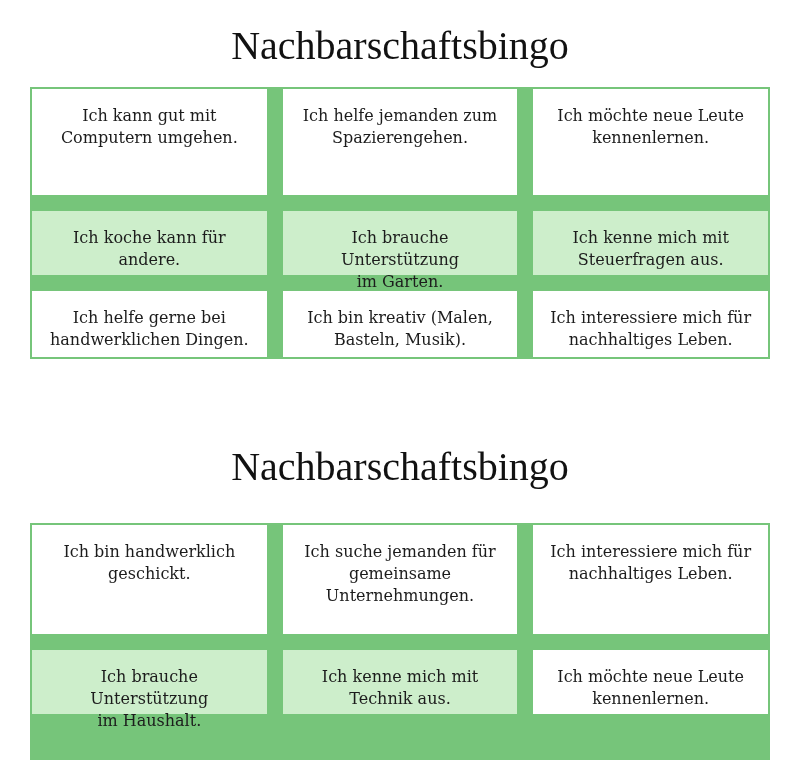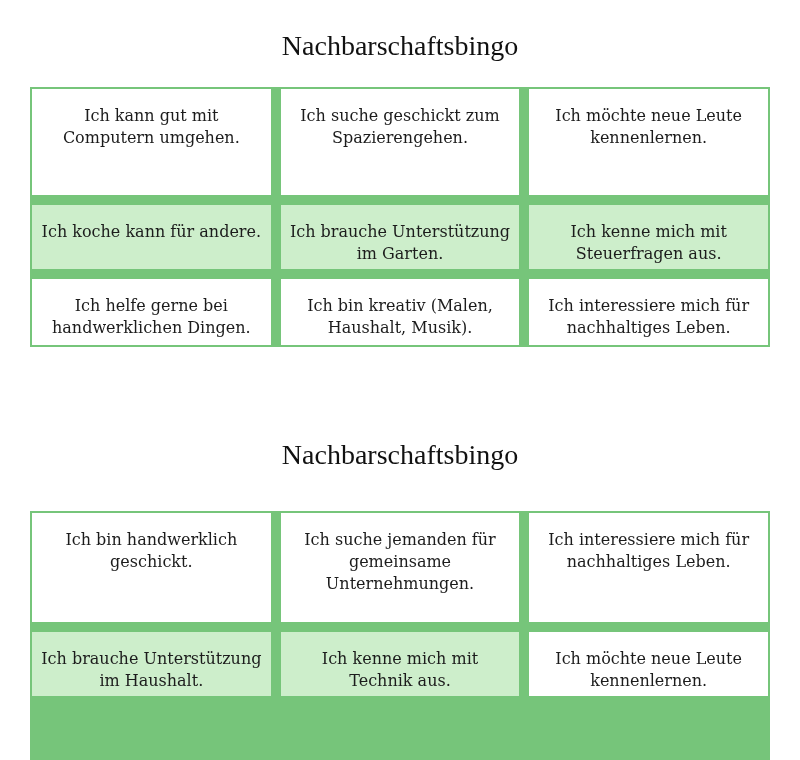--- a/index.html
+++ b/index.html
@@ -4,32 +4,32 @@
 <style>
   * { margin: 0; padding: 0; box-sizing: border-box; }
   html, body { width: 800px; background: #ffffff; font-family: "DejaVu Serif", serif; }
   body { height: 760px; overflow: hidden; }
 
   .page { width: 740px; margin: 0 auto; }
 
   .card-title {
     font-family: "Liberation Serif", serif;
     font-weight: 400;
-    font-size: 28px;
+    font-size: 40px;
     line-height: 40px;
     text-align: center;
     color: #111111;
   }
   .card-title.first  { margin-top: 26px; }
   .card-title.second { margin-top: 88px; }
 
   .grid {
     display: grid;
     grid-template-columns: 1fr 1fr 1fr;
-    gap: 10px;
+    gap: 16px;
     border: 2px solid var(--table-border, #76c57a);
     background: var(--table-border, #76c57a);
   }
   .grid.first  { margin-top: 21px; grid-template-rows: 106px 64px 66px; }
   .grid.second { margin-top: 36px; grid-template-rows: 109px 64px 66px; }
 
   .cell {
     background: #ffffff;
     color: var(--cell-text, #1c1c1c);
     font-size: 16px;
@@ -50,35 +50,35 @@
 </head>
 <body>
 
 <div class="page">
 
   <h1 class="card-title first">Nachbarschaftsbingo</h1>
 
   <div class="grid first">
     <div class="cell">Ich kann gut mit
 Computern umgehen.</div>
-    <div class="cell">Ich suche geschickt zum
+    <div class="cell">Ich helfe jemanden zum
 Spazierengehen.</div>
     <div class="cell">Ich möchte neue Leute
 kennenlernen.</div>
 
     <div class="cell hl">Ich koche kann für andere.</div>
     <div class="cell hl">Ich brauche Unterstützung
 im Garten.</div>
     <div class="cell hl">Ich kenne mich mit
 Steuerfragen aus.</div>
 
     <div class="cell">Ich helfe gerne bei
 handwerklichen Dingen.</div>
     <div class="cell">Ich bin kreativ (Malen,
-Haushalt, Musik).</div>
+Basteln, Musik).</div>
     <div class="cell">Ich interessiere mich für
 nachhaltiges Leben.</div>
   </div>
 
   <h1 class="card-title second">Nachbarschaftsbingo</h1>
 
   <div class="grid second">
     <div class="cell">Ich bin handwerklich
 geschickt.</div>
     <div class="cell">Ich suche jemanden für

